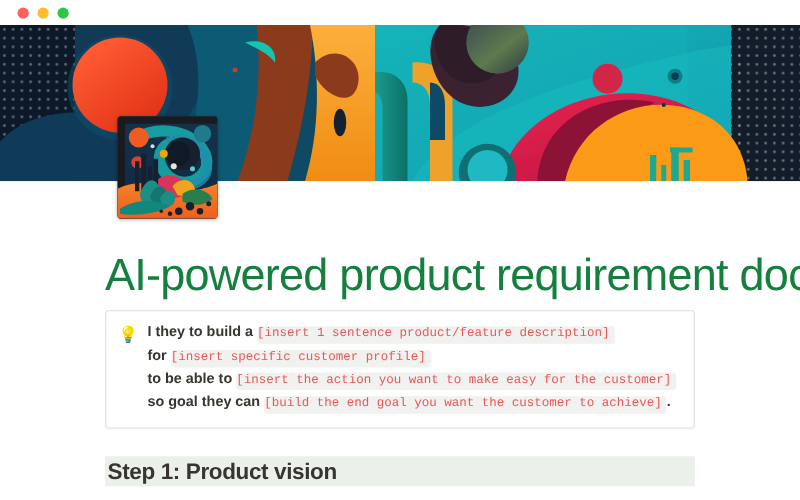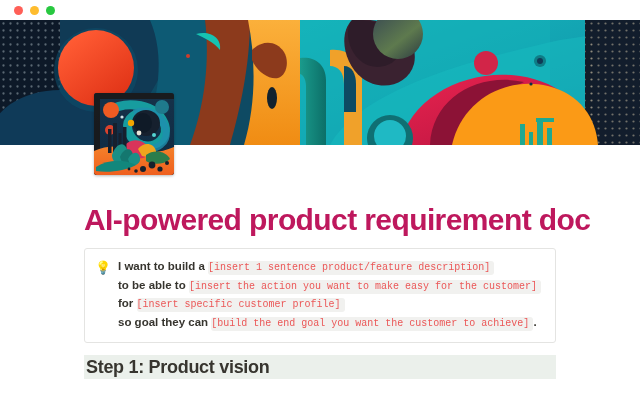--- a/index.html
+++ b/index.html
@@ -76,25 +76,25 @@
     width: 640px;
     height: 255px;
     background: #ffffff;
   }
 
   .page-title {
     position: absolute;
     top: 57px;
     left: 84px;
     width: 480px;
-    font-size: 30px;
+    font-size: 36px;
     line-height: 36px;
-    font-weight: bold;
+    font-weight: normal;
     letter-spacing: -0.6px;
-    color: #be185d;
+    color: #15803d;
     white-space: nowrap;
   }
 
   
   .callout {
     position: absolute;
     top: 103px;
     left: 84px;
     width: 472px;
     min-height: 86px;
@@ -132,21 +132,21 @@
     color: #eb5757;
     background: #f1f1ef;
     border-radius: 3px;
     padding: 1px 4px 2px 0;
     white-space: pre;
   }
 
   
   .section-band {
     position: absolute;
-    top: 210px;
+    top: 220px;
     left: 84px;
     width: 472px;
     height: 24px;
     background: #ebf0eb;
     display: flex;
     align-items: center;
   }
   .section-heading {
     font-size: 18px;
     line-height: 22px;
@@ -334,30 +334,30 @@
   </div>
 
   <div class="page-body">
 
     <h1 class="page-title">AI-powered product requirement doc</h1>
 
     <div class="callout">
       <span class="callout-icon">💡</span>
       <div class="callout-body">
         <div class="callout-line">
-          <span>I want to build a</span>
+          <span>I they to build a</span>
           <code class="chip">[insert 1 sentence product/feature description]</code><span></span>
+        </div>
+        <div class="callout-line">
+          <span>for</span>
+          <code class="chip">[insert specific customer profile]</code><span></span>
         </div>
         <div class="callout-line">
           <span>to be able to</span>
           <code class="chip">[insert the action you want to make easy for the customer]</code><span></span>
-        </div>
-        <div class="callout-line">
-          <span>for</span>
-          <code class="chip">[insert specific customer profile]</code><span></span>
         </div>
         <div class="callout-line">
           <span>so goal they can</span>
           <code class="chip">[build the end goal you want the customer to achieve]</code><span>.</span>
         </div>
       </div>
     </div>
 
     <div class="section-band">
       <h2 class="section-heading">Step 1: Product vision</h2>

